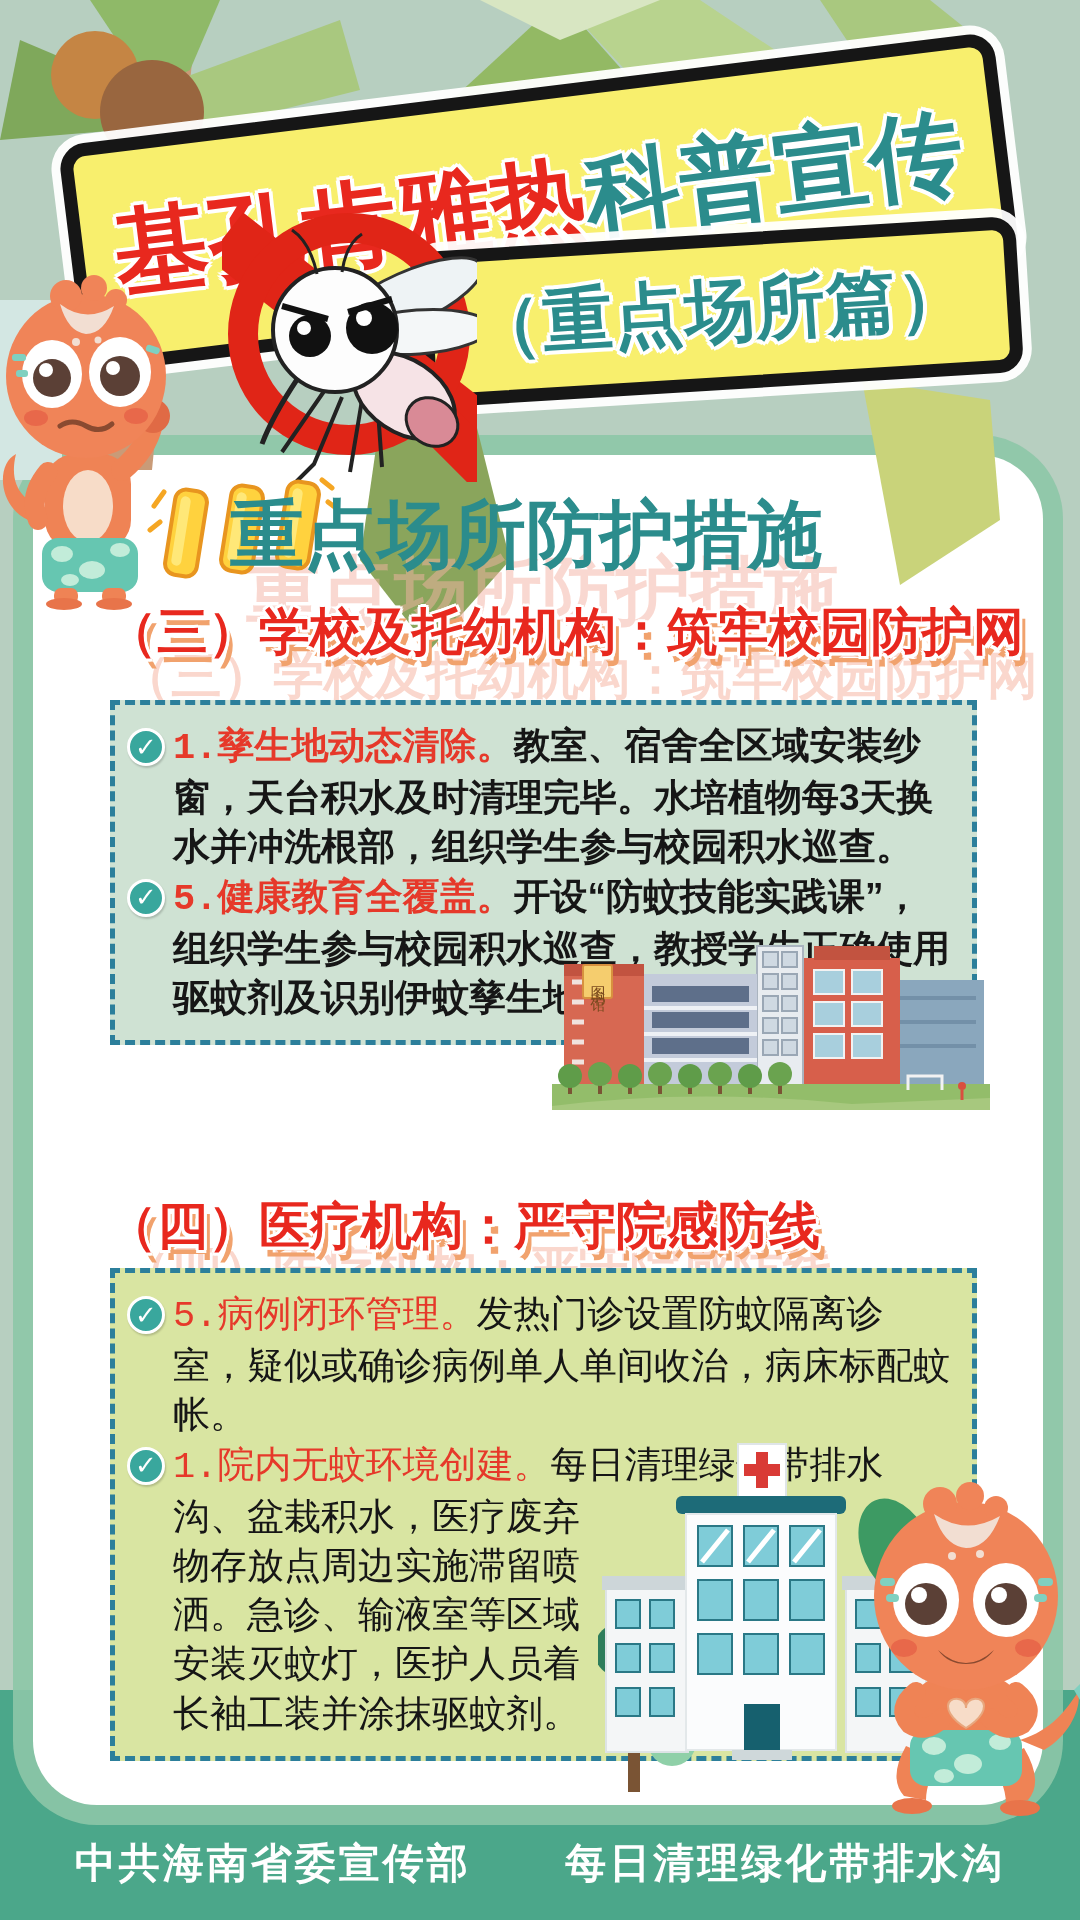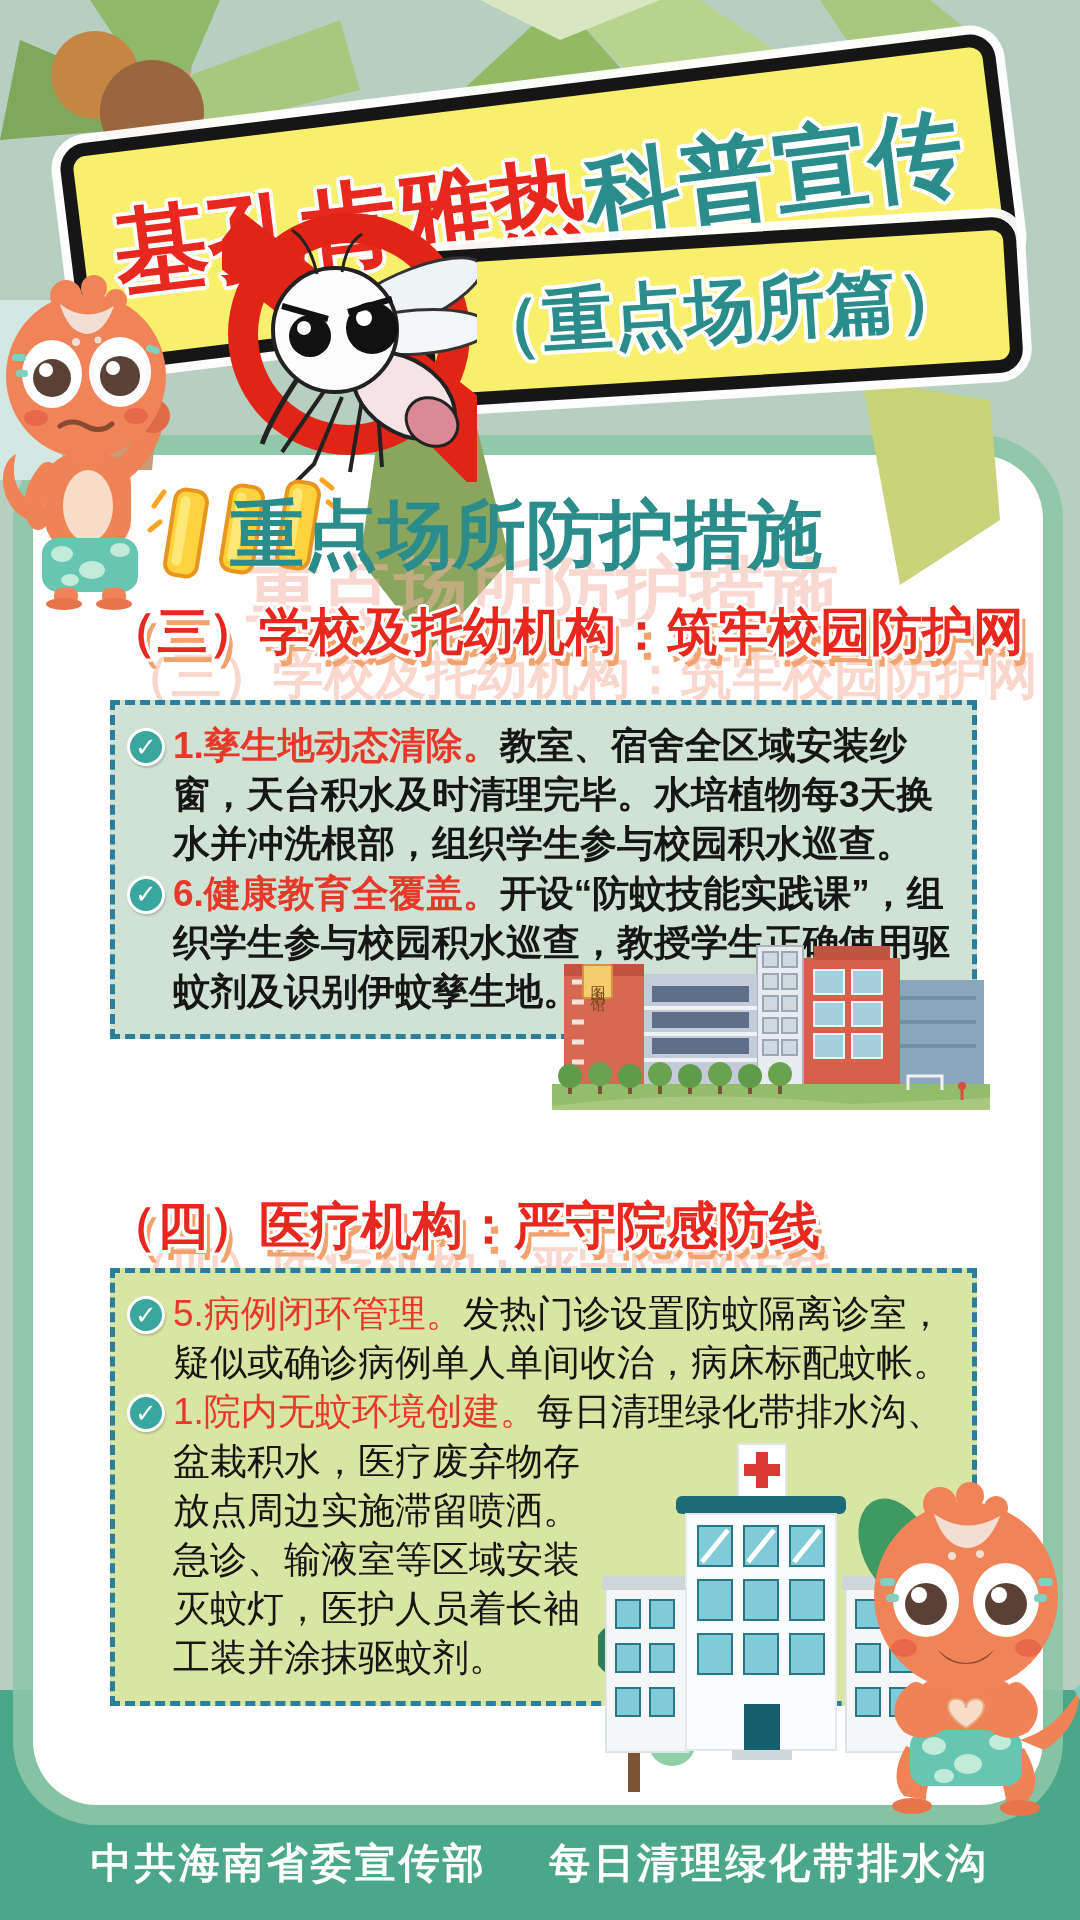--- a/index.html
+++ b/index.html
@@ -52,40 +52,40 @@
   .head4 { left:106px; top:1192px; } .head4e { left:120px; top:1236px; }
 
   
   .info-box { position:absolute; left:110px; width:867px; z-index:5;
               border:5px dashed var(--c-dashed_border,#2c7f9b); padding:16px 20px 18px 16px; }
   .box1 { top:700px;  background:var(--c-box1_bg,#cfe2d3); min-height:338px; }
   .box2 { top:1268px; background:var(--c-box2_bg,#d9e5a2); }
   .item { position:relative; padding-left:42px; font-size:37px; line-height:1.33; color:#161616; }
   .box1 .item { font-weight:700; }
   .box2 .item { font-weight:400; }
-  .lead { color:#e6392a; }
+  .lead { color:#e6392a;font-family:Liberation Mono, monospace; }
   .check { position:absolute; left:-4px; top:7px; width:38px; height:38px; border-radius:50%;
            background:var(--c-check,#39a79d); border:3px solid #fff; color:#fff; font-size:26px;
            font-weight:700; display:flex; align-items:center; justify-content:center;
            box-shadow:1px 2px 2px rgba(0,0,0,.18); }
   .sp1 { float:right; width:2px;  height:98px; }
   .sp2 { float:right; clear:right; width:350px; height:180px; }
 
   
   .school   { position:absolute; left:552px; top:938px;  width:438px; height:172px; z-index:6; }
   .lib-sign { position:absolute; left:30px; top:26px; writing-mode:vertical-rl; font-size:15px;
               letter-spacing:5px; padding:8px 4px; background:#f5cd6e; border:2px solid #d8913f;
               color:#7a4a1e; border-radius:3px; }
   .hospital { position:absolute; left:598px; top:1438px; width:335px; height:372px; z-index:6; }
   .mascot-right { position:absolute; left:852px; top:1478px; width:228px; height:342px; z-index:7; }
 
   
   .footer { position:absolute; left:0; top:1836px; width:1080px; text-align:center; z-index:3;
             color:#fff; font-size:41px; font-weight:700; letter-spacing:3px; }
-  .footer .org { margin:0 24px; }
+  .footer .org { margin:0 40px; }
 </style>
 </head>
 <body>
 
 <div id="poster">
 
   <div class="footer-band"></div>
 
   <div class="card"></div>
 
@@ -195,21 +195,21 @@
   <div class="section-header">重点场所防护措施</div>
 
   <div class="sub-head-echo head3e">（三）学校及托幼机构：筑牢校园防护网</div>
   <div class="sub-head head3">（三）学校及托幼机构：筑牢校园防护网</div>
 
   <div class="info-box box1">
     <p class="item">
       <span class="check">✓</span><span class="lead">1.孳生地动态清除。</span><span>教室、宿舍全区域安装纱窗，天台积水及时清理完毕。水培植物每3天换水并冲洗根部，组织学生参与校园积水巡查。</span>
     </p>
     <p class="item">
-      <span class="check">✓</span><span class="lead">6.健康教育全覆盖。</span><span>开设“防蚊技能实践课”，组织学生参与校园积水巡查，教授学生正确使用驱蚊剂及识别伊蚊孳生地。</span>
+      <span class="check">✓</span><span class="lead">5.健康教育全覆盖。</span><span>开设“防蚊技能实践课”，组织学生参与校园积水巡查，教授学生正确使用驱蚊剂及识别伊蚊孳生地。</span>
     </p>
   </div>
 
   <div class="school">
     <svg width="438" height="172" viewBox="0 0 438 172">
       <rect x="330" y="42" width="102" height="108" fill="#8aa7bd"></rect>
       <path d="M338,60 h86 M338,84 h86 M338,108 h86" stroke="#7390a8" stroke-width="4"></path>
       <rect x="252" y="20" width="96" height="130" fill="#d75f4b"></rect>
       <rect x="262" y="8" width="76" height="14" fill="#c25340"></rect>
       <g fill="#a8cfdd" stroke="#f2f2f2" stroke-width="2">

